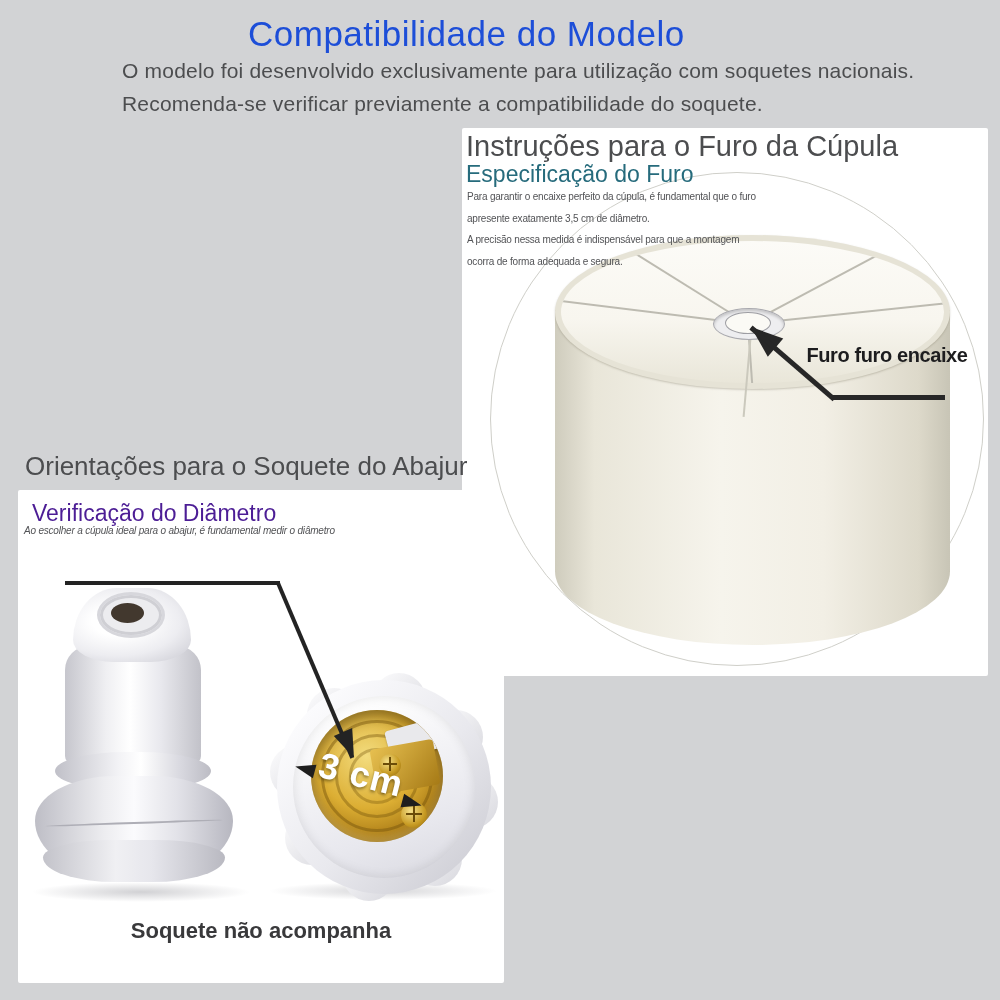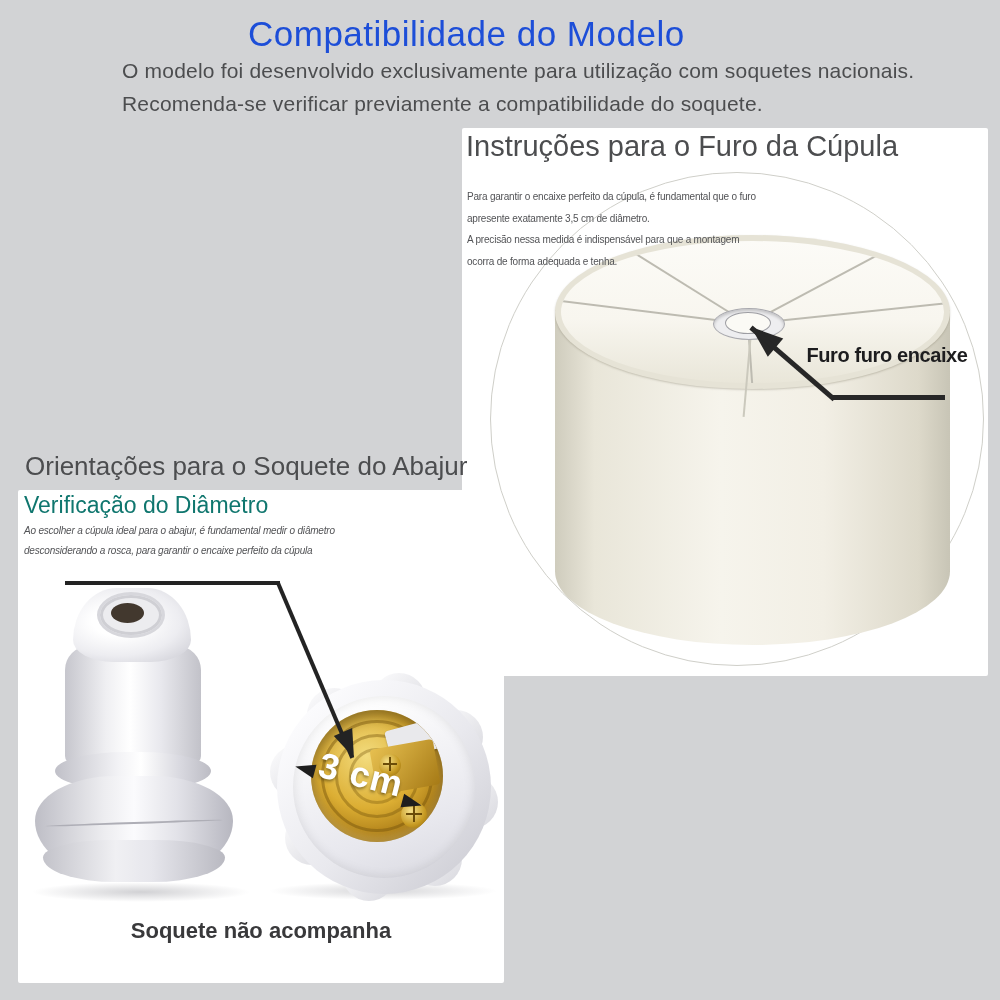--- a/index.html
+++ b/index.html
@@ -60,21 +60,21 @@
     border-right:32px solid #272727;transform-origin:0 50%;transform:rotate(40deg);z-index:7;}
   .co-diag{left:289px;top:197px;width:110px;height:5px;background:#272727;transform-origin:0 50%;transform:rotate(40.8deg);z-index:7;}
   .co-underline{left:369px;top:267px;width:114px;height:5px;background:#272727;z-index:7;}
   .co-text{left:336px;top:215px;width:178px;text-align:center;font-size:20px;font-weight:bold;color:#1d1d1f;
     line-height:25px;letter-spacing:-.4px;z-index:7;}
 
   
   .ori-title{left:25px;top:451px;font-size:26px;color:#4c4d4f;margin:0;font-weight:400;}
 
   
-  .ver-sub{left:6px;top:2px;font-size:23px;color:#0f766e;margin:0;font-weight:400;z-index:6;}
+  .ver-sub{left:6px;top:2px;font-size:23px;color:#4c1d95;margin:8px;font-weight:400;z-index:6;}
   .ver-copy{left:6px;top:31px;line-height:20px;font-style:italic;}
 
   
   .lead-h{left:47px;top:91px;width:215px;height:4px;background:#232323;z-index:9;}
   .lead-d{left:260px;top:91px;width:190px;height:4px;background:#232323;transform-origin:0 50%;transform:rotate(67deg);z-index:9;}
   .lead-head{left:325px;top:232px;width:0;height:0;border-top:10px solid transparent;border-bottom:10px solid transparent;
     border-left:28px solid #232323;transform-origin:0 50%;transform:rotate(67deg);z-index:9;}
 
   
   .socket-side{left:27px;top:98px;width:200px;height:312px;z-index:2;}
@@ -173,36 +173,36 @@
   <div>
     <div class="abs co-head"></div>
     <div class="abs co-diag"></div>
     <div class="abs co-underline"></div>
     <div class="abs co-text">
       <div class="nowrap">Furo furo encaixe</div>
     </div>
   </div>
 
   <h2 class="abs ins-title nowrap">Instruções para o Furo da Cúpula</h2>
+  <h3 class="abs ins-sub nowrap">Especificação do Furo</h3>
   <div class="abs body-copy ins-copy">
     <div class="text-line">Para garantir o encaixe perfeito da cúpula, é fundamental que o furo</div>
     <div class="text-line">apresente exatamente 3,5 cm de diâmetro.</div>
     <div class="text-line">A precisão nessa medida é indispensável para que  a montagem</div>
-    <div class="text-line">ocorra de forma adequada e tenha.</div>
+    <div class="text-line">ocorra de forma adequada e segura.</div>
   </div>
 </section>
 
 <h2 class="abs ori-title nowrap">Orientações para o Soquete do Abajur</h2>
 
 <section class="panel panel-left">
 
   <h3 class="abs ver-sub nowrap">Verificação do Diâmetro</h3>
   <div class="abs body-copy ver-copy">
     <div class="text-line">Ao escolher a cúpula ideal para o abajur, é fundamental medir o diâmetro</div>
-    <div class="text-line">desconsiderando a rosca, para garantir o encaixe perfeito da cúpula</div>
   </div>
 
   <div>
     <div class="abs lead-h"></div>
     <div class="abs lead-d"></div>
     <div class="abs lead-head"></div>
   </div>
 
   <div class="abs socket-side">
     <div class="abs shadow-side"></div>

